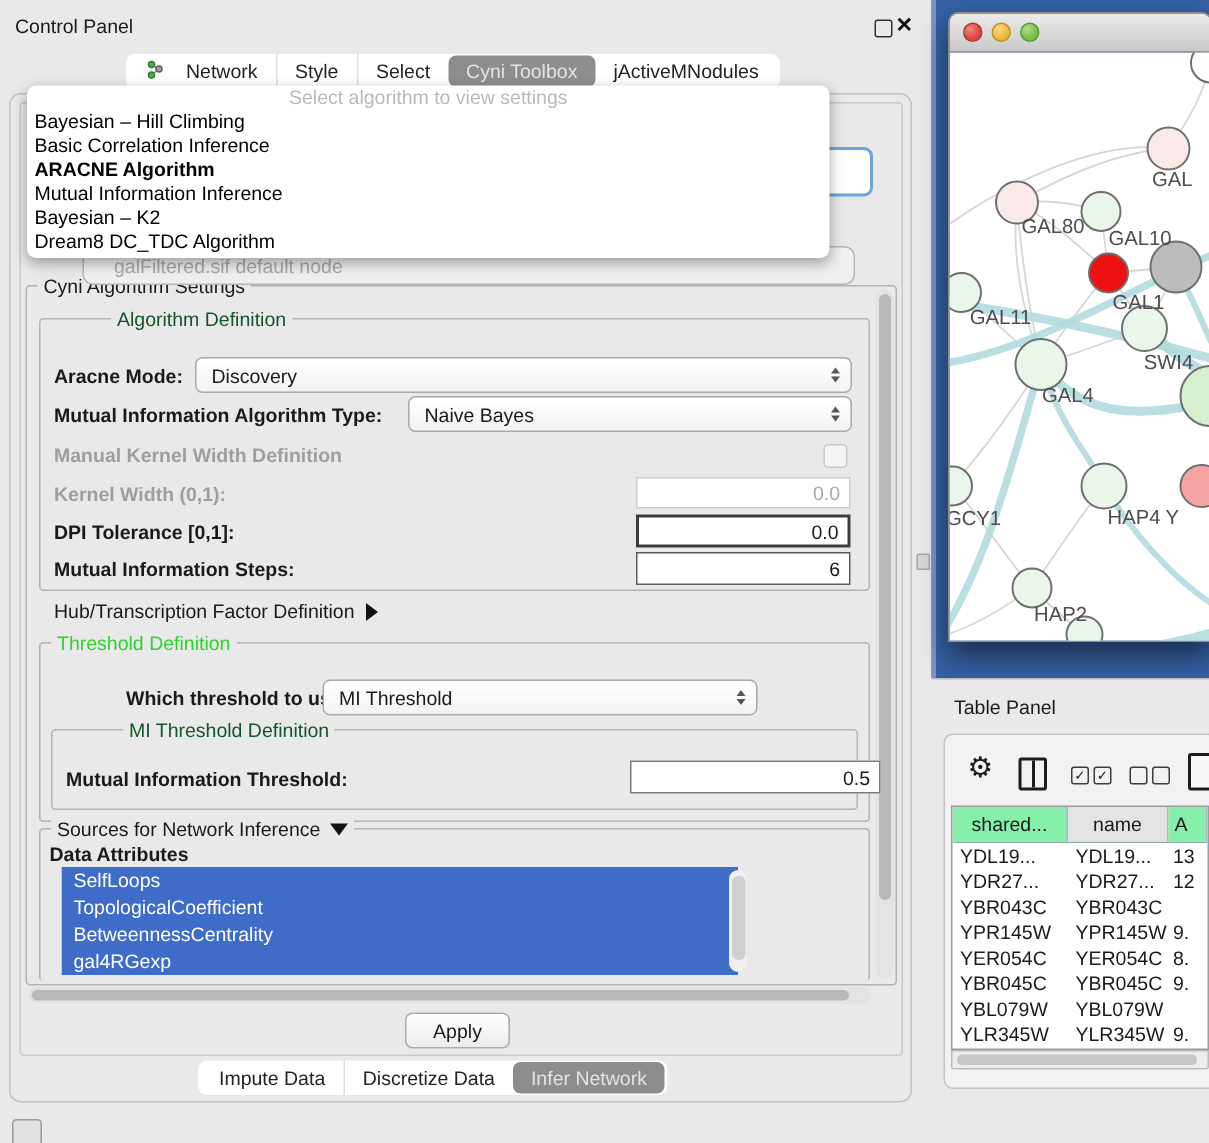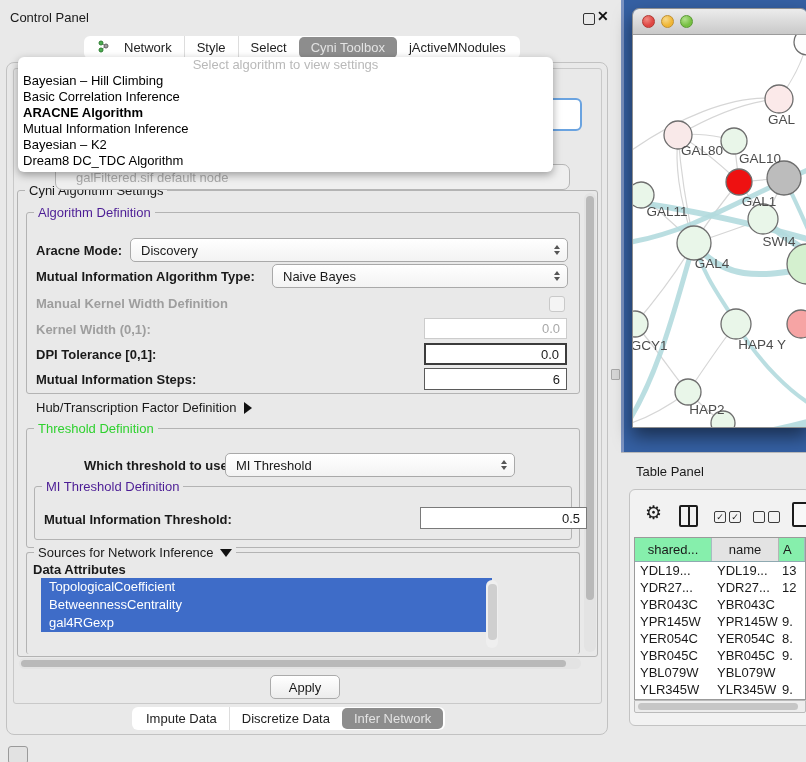--- a/index.html
+++ b/index.html
@@ -13,21 +13,21 @@
   #tab-bar{left:84px;top:36px;height:23px;background:#fff;border-radius:6px;display:flex;align-items:stretch;padding:0 2px;}
   .tab{display:flex;align-items:center;gap:15px;padding:0 12px;font-size:13px;color:#222;border-left:1px solid #ddd;}
   .tab:first-child{border-left:none;}
   .tab.active{background:#8d8d8d;color:#e3e3e3;border-radius:5px;margin:1px 0;border-left:none;}
   .tab.active + .tab{border-left:none;}
   #outer-panel{left:6px;top:62px;width:600px;height:671px;border:1px solid #c2c2c2;border-radius:8px;}
   #scrollpane{left:13px;top:68px;width:587px;height:634px;border:1px solid #c9c9c9;border-radius:3px;}
   
   .group{border:1px solid #b3b3b3;border-radius:3px;}
   .gtitle{position:absolute;top:-8px;left:7px;background:#e9e9e9;padding:0 4px;font-size:13px;white-space:nowrap;}
-  .gtitle.blue{color:#4c1d95;}
+  .gtitle.blue{color:#14532d;margin-left:40px;}
   .gtitle.green{color:#2fd12f;}
   .lbl{font-size:13px;font-weight:700;white-space:nowrap;}
   .lbl.dis{color:#9e9e9e;}
   
   .combo{background:linear-gradient(#ffffff,#f3f3f3);border:1px solid #a9a9a9;border-radius:5px;
          font-size:13px;display:flex;align-items:center;padding:0 24px 0 10px;box-sizing:border-box;}
   .spin{position:absolute;right:7px;top:50%;transform:translateY(-50%);display:flex;flex-direction:column;gap:2px;}
   .spin i{display:block;width:0;height:0;border-left:3.5px solid transparent;border-right:3.5px solid transparent;}
   .spin .up{border-bottom:4px solid #555;}
   .spin .dn{border-top:4px solid #555;}
@@ -173,41 +173,42 @@
 
 <div class="abs" style="left:36px;top:400px;font-size:13px;display:flex;align-items:center;gap:8px;">
   <span>Hub/Transcription Factor Definition</span>
   <span style="width:0;height:0;border-top:6px solid transparent;border-bottom:6px solid transparent;border-left:8px solid #111;"></span>
 </div>
 
 <div class="abs group" style="left:26px;top:428px;width:552px;height:118px;">
   <span class="gtitle green">Threshold Definition</span>
 </div>
 <div class="abs lbl" style="left:84px;top:458px;">Which threshold to use:</div>
-<div class="abs combo" style="left:225px;top:453px;width:290px;height:24px;">
+<div class="abs combo" style="left:215px;top:453px;width:290px;height:24px;">
   <span>MI Threshold</span>
   <span class="spin">
       <i class="up"></i>
       <i class="dn"></i>
     </span>
 </div>
 <div class="abs group" style="left:34px;top:486px;width:536px;height:52px;">
   <span class="gtitle blue">MI Threshold Definition</span>
 </div>
 <div class="abs lbl" style="left:44px;top:512px;">Mutual Information Threshold:</div>
 <div class="abs tfield" style="left:420px;top:507px;width:167px;height:22px;border:1px solid #7a7a7a;">0.5</div>
 
 <div class="abs group" style="left:26px;top:552px;width:552px;height:101px;border-bottom:none;">
   <span class="gtitle" style="display:flex;align-items:center;gap:6px;">
     <span>Sources for Network Inference</span>
     <span style="width:0;height:0;border-left:6px solid transparent;border-right:6px solid transparent;border-top:8px solid #111;"></span>
   </span>
 </div>
 <div class="abs lbl" style="left:33px;top:562px;">Data Attributes</div>
 <div class="abs" style="left:41px;top:578px;width:459px;height:72px;overflow:hidden;" id="attr-list">
+    <div class="sel-item">SelfLoops</div>
     <div class="sel-item">TopologicalCoefficient</div>
     <div class="sel-item">BetweennessCentrality</div>
     <div class="sel-item">gal4RGexp</div>
   </div>
 <div class="abs" style="left:486px;top:580px;width:12px;height:68px;background:#efefef;border-radius:6px;">
   <div class="sbthumb" style="left:1.5px;top:4px;width:9px;height:56px;background:#cfcfcf;"></div>
 </div>
 
 <div class="abs" id="apply-btn">Apply</div>
 <div class="abs" id="bottom-tabs">

